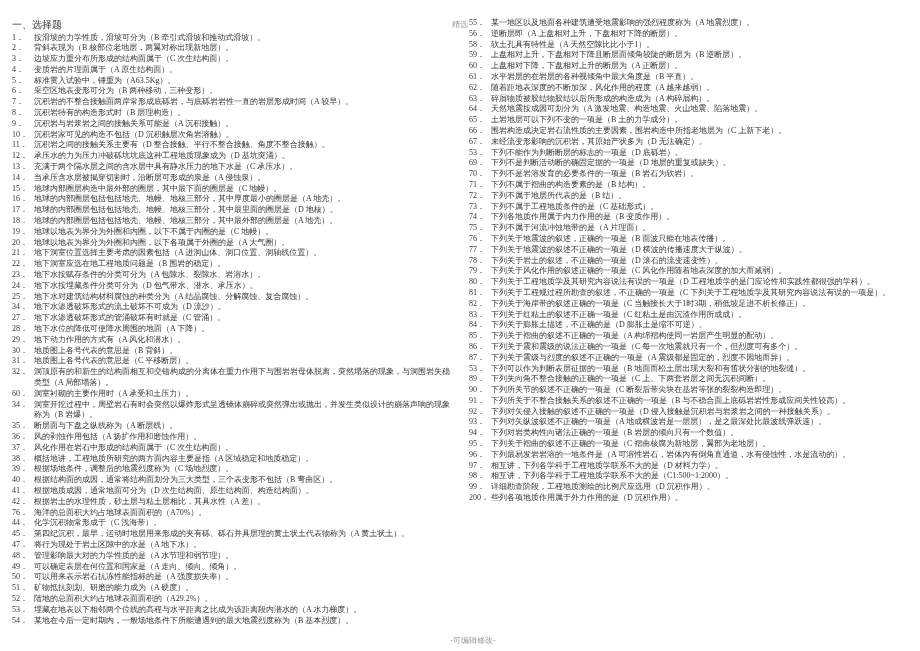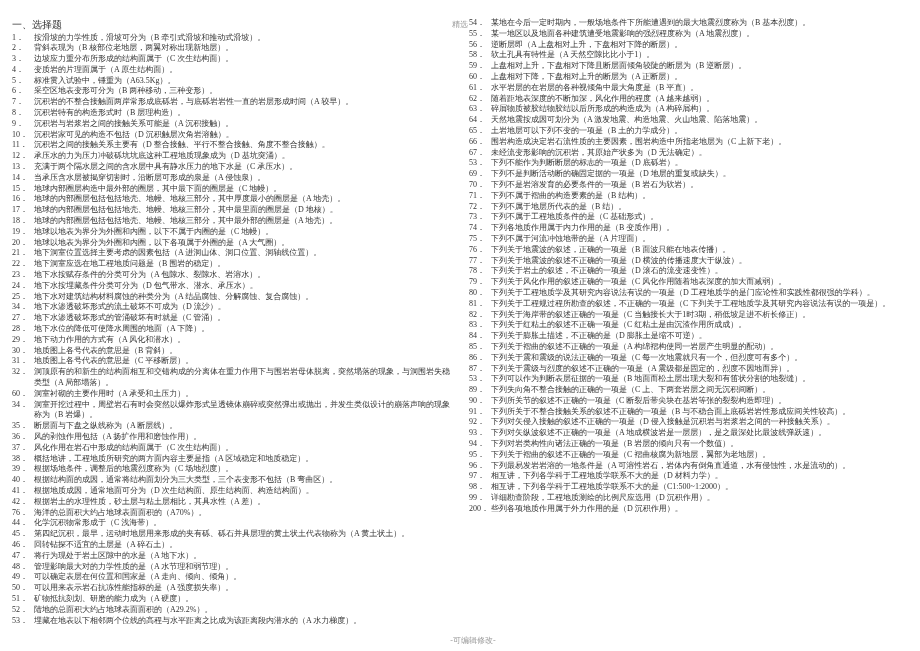--- a/index.html
+++ b/index.html
@@ -246,24 +246,20 @@
       </div>
       <div class="row">
         <span class="num">44．</span>
         <span class="txt">化学沉积物常形成于（C 浅海带）。</span>
       </div>
       <div class="row">
         <span class="num">45．</span>
         <span class="txt">第四纪沉积，最早，运动时地层用来形成的夹有砾、砾石并具层理的黄土状土代表物称为（A 黄土状土）。</span>
       </div>
       <div class="row">
-        <span class="num">46．</span>
-        <span class="txt">回转钻探不适宜的土层是（A 碎石土）。</span>
-      </div>
-      <div class="row">
         <span class="num">47．</span>
         <span class="txt">将行为现处于岩土区隙中的水是（A 地下水）。</span>
       </div>
       <div class="row">
         <span class="num">48．</span>
         <span class="txt">管理影响最大对的力学性质的是（A 水节理和弱节理）。</span>
       </div>
       <div class="row">
         <span class="num">49．</span>
         <span class="txt">可以确定表层在何位置和国家是（A 走向、倾向、倾角）。</span>

